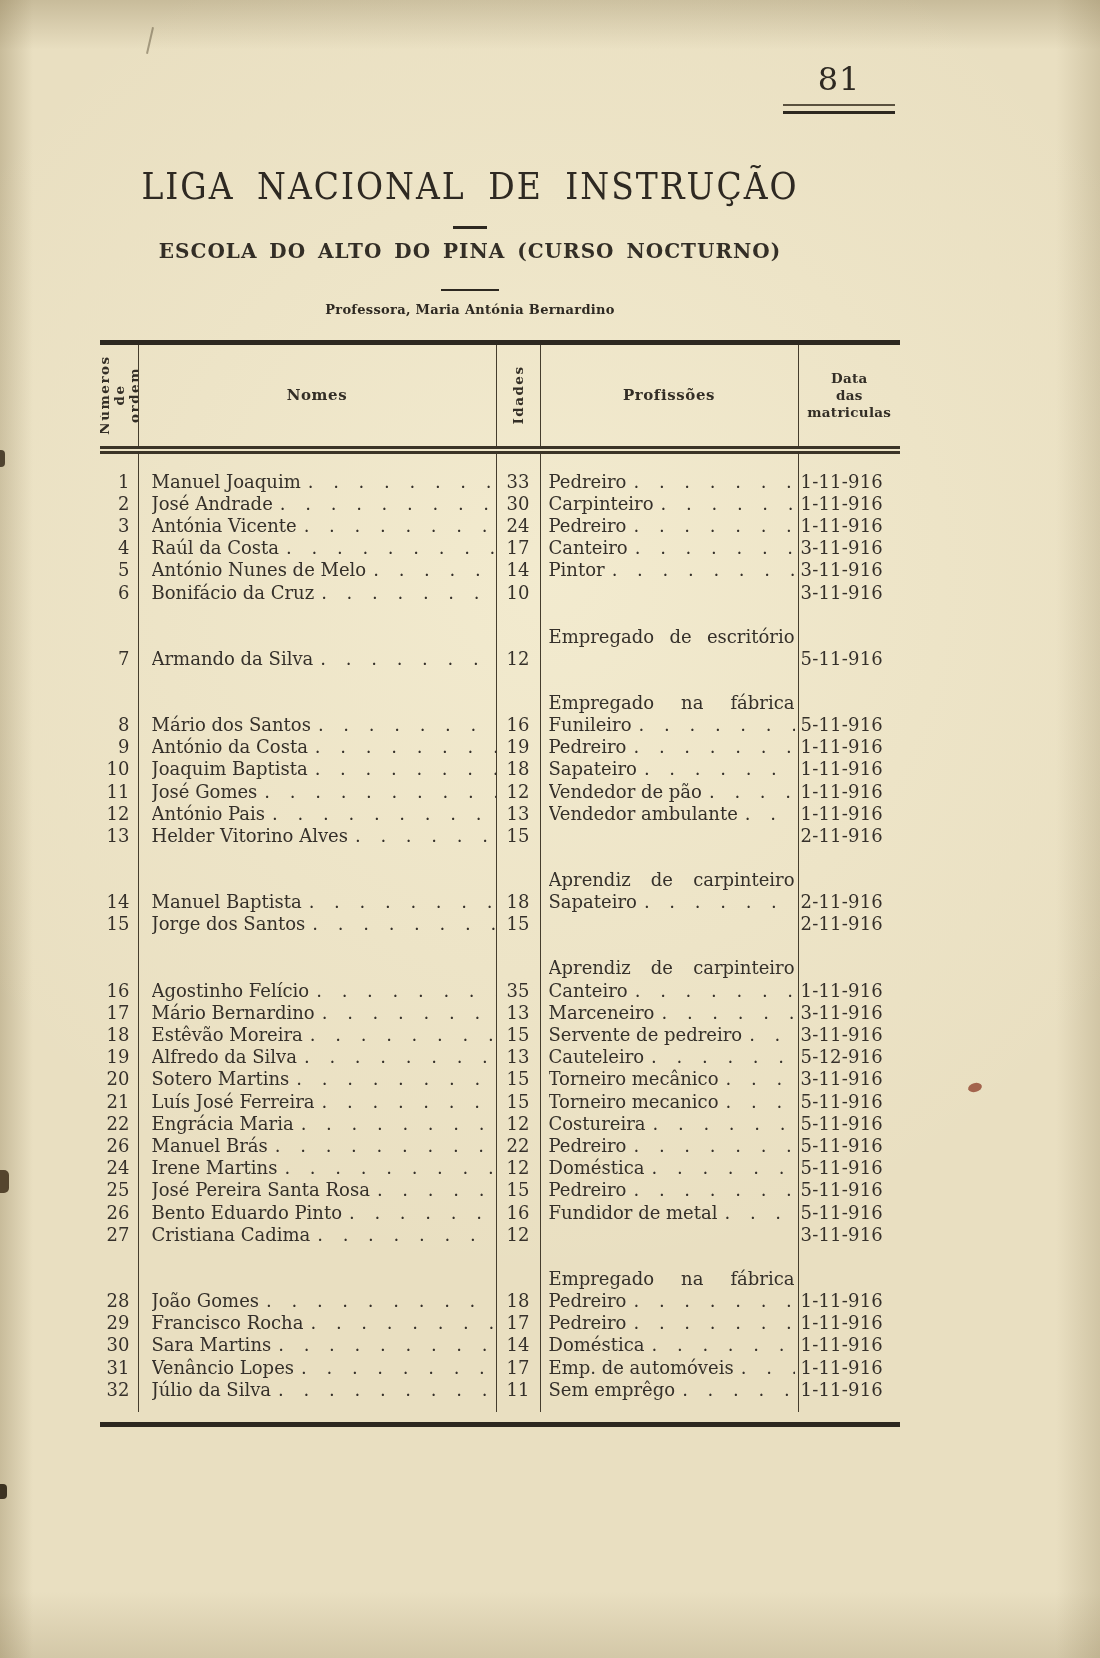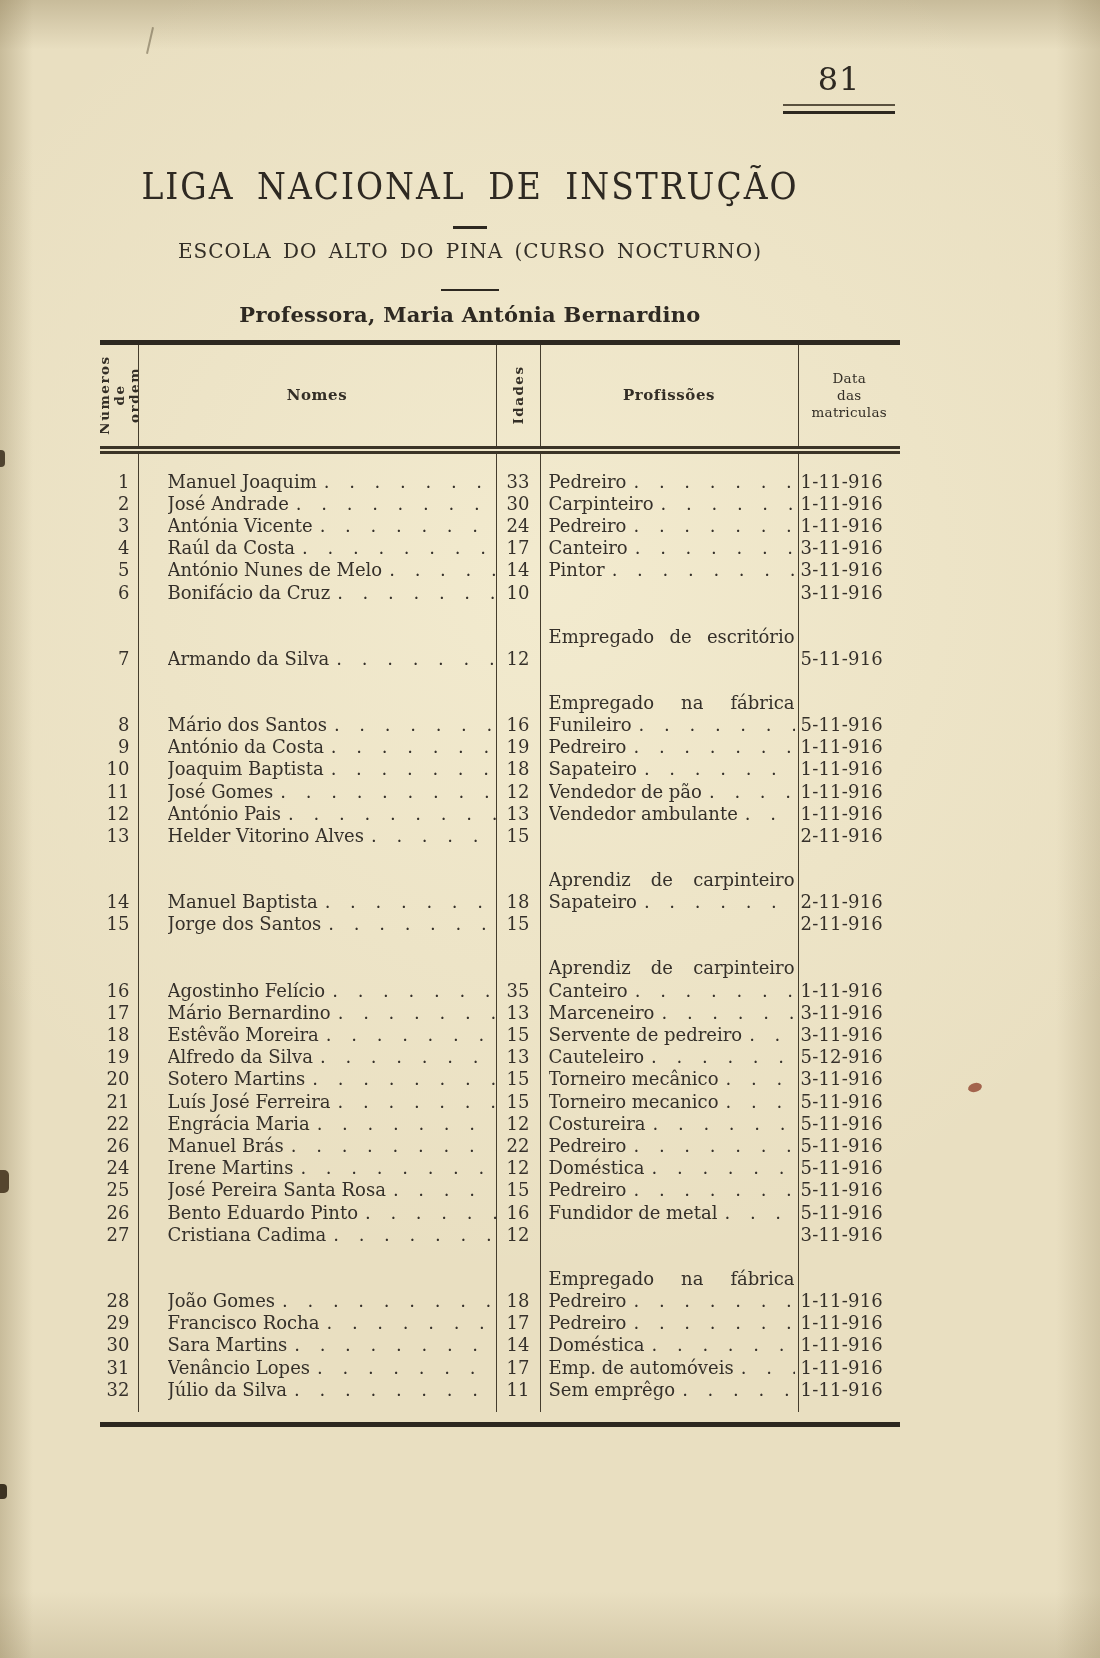--- a/index.html
+++ b/index.html
@@ -33,44 +33,44 @@
   .title {
     position: absolute; top: 146px; width: 100%;
     font-size: 33px; font-weight: normal; letter-spacing: 2px; word-spacing: 10px;
     color: #2e2922; transform: scaleY(1.15);
   }
   .divider { position: absolute; left: 50%; background: #2d2820; }
   .divider.d1 { top: 206px; width: 34px; height: 3px; margin-left: -17px; }
   .divider.d2 { top: 269px; width: 58px; height: 2px; margin-left: -29px; }
   .subtitle {
     position: absolute; top: 219px; width: 100%;
-    font-size: 20px; font-weight: normal; letter-spacing: 1px; word-spacing: 4px; color: #332e26;
+    font-size: 20px; font-weight: bold; letter-spacing: 1px; word-spacing: 4px; color: #332e26;
   }
-  .teacher { position: absolute; top: 282px; width: 100%; font-size: 21px; font-weight: bold; letter-spacing: 0.3px; color: #2e2922; }
+  .teacher { position: absolute; top: 282px; width: 100%; font-size: 13px; font-weight: bold; letter-spacing: 0.3px; color: #2e2922; }
 
   
   .table-wrap { position: absolute; left: 100px; top: 340px; width: 800px; }
   table { width: 800px; border-collapse: collapse; table-layout: fixed; border-top: 5px solid #2d2820; }
   th, td { border-left: 1.5px solid #453d2d; overflow: hidden; }
   th:first-child, td:first-child { border-left: none; }
   thead th { height: 107px; border-bottom: 8px double #3b3427; vertical-align: middle; position: relative; }
   .h-plain { font-size: 15px; font-weight: bold; letter-spacing: 0.6px; text-align: center; color: #332e26; }
   .rot {
     position: absolute; left: 50%; top: 50%;
     transform: translate(-50%, -50%) rotate(-90deg);
     font-weight: bold; font-size: 13.5px; letter-spacing: 1.5px; line-height: 15px;
     white-space: pre-line; text-align: center; color: #332e26;
   }
-  .datehead { font-weight: normal; font-size: 13.5px; line-height: 17px; white-space: pre-line; text-align: center; letter-spacing: 0.3px; color: #332e26; }
+  .datehead { font-weight: bold; font-size: 13.5px; line-height: 17px; white-space: pre-line; text-align: center; letter-spacing: 0.3px; color: #332e26; }
 
   tbody td { font-size: 18px; line-height: 22.2px; vertical-align: top; padding: 0; color: #35302a; }
   tr.lead td { height: 21px; }
   tr.tail td { height: 11px; }
   .c-num  { text-align: right; padding-right: 8px; }
-  .c-name { padding-left: 29px; }
+  .c-name { padding-left: 13px; }
   .c-age  { text-align: center; }
   .c-prof { padding-left: 8px; padding-right: 3px; }
   .c-date { padding-left: 2px; letter-spacing: 0.2px; }
   .cellflex { display: flex; align-items: baseline; overflow: hidden; }
   .cellflex .txt { flex: 0 0 auto; white-space: nowrap; }
   .cellflex .dots { flex: 1 1 auto; overflow: hidden; white-space: nowrap; letter-spacing: 7px; padding-left: 7px; }
   .cellflex.fill { display: block; text-align: justify; text-align-last: justify; white-space: normal; margin-top: 44px; }
 
   .bottom-rule { margin-top: 10px; height: 5px; background: #2d2820; }
 

